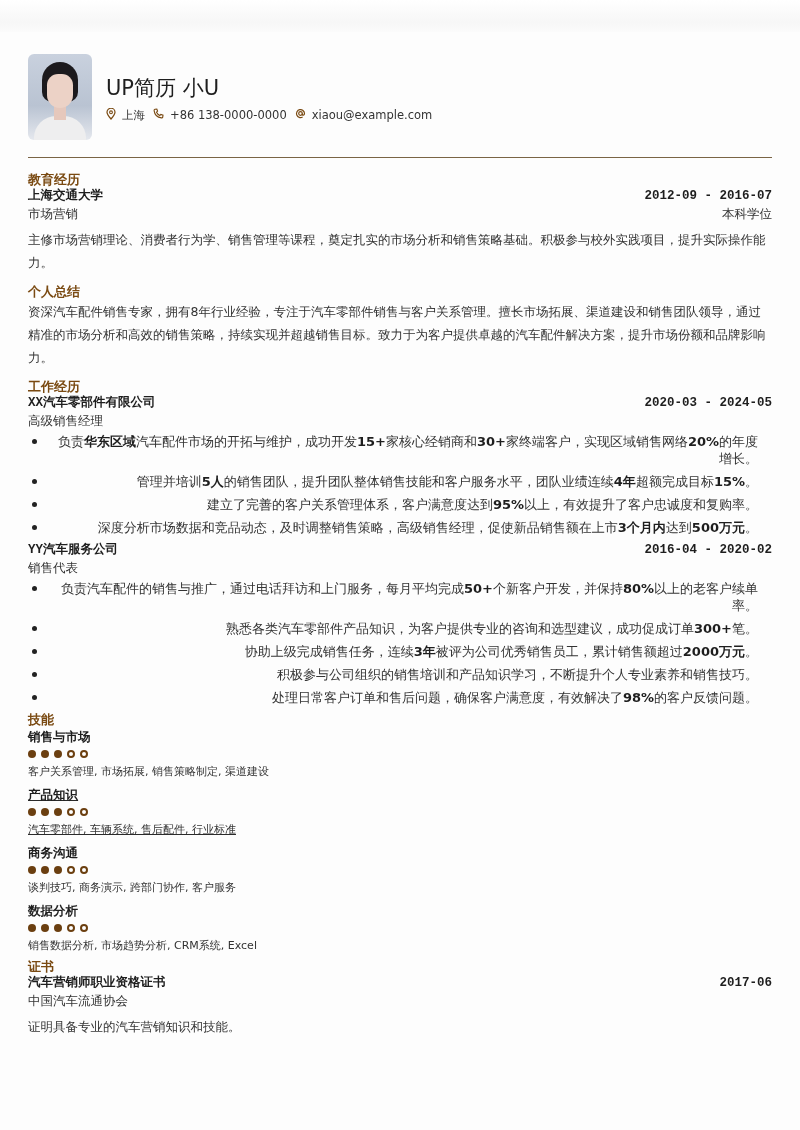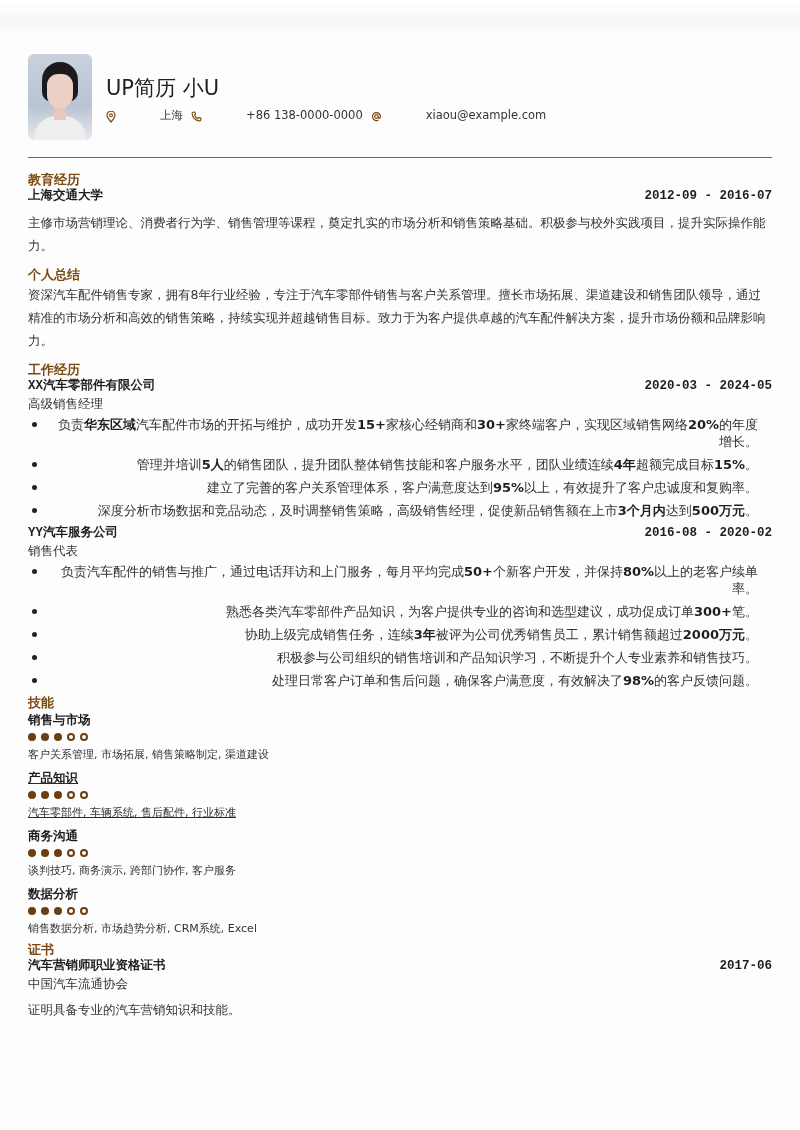--- a/index.html
+++ b/index.html
@@ -21,21 +21,21 @@
     background: linear-gradient(180deg, #c9d1de 0%, #b9c3d2 60%, #e5e8ee 100%);
     position: relative; flex: none;
   }
   .avatar .hair { position:absolute; left:14px; top:8px; width:36px; height:40px; border-radius:18px 18px 10px 10px; background:#1c1a1d; }
   .avatar .face { position:absolute; left:19px; top:20px; width:26px; height:34px; border-radius:12px 12px 14px 14px; background:#ecd2c6; }
   .avatar .body { position:absolute; left:6px; top:62px; width:52px; height:30px; border-radius:22px 22px 0 0; background:#eeeeef; }
   .avatar .neck { position:absolute; left:26px; top:50px; width:12px; height:16px; background:#e6c8bc; }
   .head-info { margin-left: 14px; }
   .name { font-size: 21px; color: #1e1e1e; line-height: 28px; margin-top: 2px; }
   .contacts { display: flex; align-items: center; font-size: 11.5px; color: #333; margin-top: 6px; }
-  .contact { display: flex; align-items: flex-end; margin-right: 8px; gap: 38px; }
+  .contact { display: flex; align-items: flex-start; margin-right: 8px; }
   .contact svg { margin-right: 6px; }
   .divider { height: 1px; background: #7a6445; margin-top: 17px; }
   .section-title { color: #7a4a12; font-size: 13px; font-weight: bold; line-height: 16px; }
   .row { display: flex; justify-content: space-between; align-items: baseline; }
   .strong { font-weight: bold; font-size: 12.5px; color: #1e1e1e; line-height: 17px; font-family: Liberation Mono, monospace; }
   .sub { font-size: 12.5px; color: #333; line-height: 17px; }
   .para { font-size: 12.5px; color: #333; line-height: 23px; }
   ul.bullets { list-style: none; margin: 4px 0 0 0; padding: 0; }
   ul.bullets li { position: relative; padding-left: 27px; font-size: 13px; color: #333; line-height: 17px; margin-bottom: 6px; padding-right: 14px; text-align: right; }
   ul.bullets li::before { content: ""; position: absolute; left: 4px; top: 6px; width: 5px; height: 5px; border-radius: 50%; background: #222; }
@@ -89,20 +89,24 @@
   </div>
 
   <div class="divider"></div>
 
   <div style="margin-top:14px;">
     <div class="section-title">教育经历</div>
     <div class="row">
       <span class="strong">上海交通大学</span>
       <span class="strong">2012-09 - 2016-07</span>
     </div>
+    <div class="row">
+      <span class="sub">市场营销</span>
+      <span class="sub">本科学位</span>
+    </div>
     <div class="para" style="margin-top:6px;padding-right:4px;">主修市场营销理论、消费者行为学、销售管理等课程，奠定扎实的市场分析和销售策略基础。积极参与校外实践项目，提升实际操作能力。</div>
   </div>
 
   <div style="margin-top:10px;">
     <div class="section-title">个人总结</div>
     <div class="para" style="padding-right:4px;">资深汽车配件销售专家，拥有8年行业经验，专注于汽车零部件销售与客户关系管理。擅长市场拓展、渠道建设和销售团队领导，通过精准的市场分析和高效的销售策略，持续实现并超越销售目标。致力于为客户提供卓越的汽车配件解决方案，提升市场份额和品牌影响力。</div>
   </div>
 
   <div style="margin-top:10px;">
     <div class="section-title">工作经历</div>
@@ -116,21 +120,21 @@
           <ul class="bullets">
             <li><span>负责</span><b>华东区域</b><span>汽车配件市场的开拓与维护，成功开发</span><b>15+</b><span>家核心经销商和</span><b>30+</b><span>家终端客户，实现区域销售网络</span><b>20%</b><span>的年度增长。</span></li>
             <li><span>管理并培训</span><b>5人</b><span>的销售团队，提升团队整体销售技能和客户服务水平，团队业绩连续</span><b>4年</b><span>超额完成目标</span><b>15%</b><span>。</span></li>
             <li><span>建立了完善的客户关系管理体系，客户满意度达到</span><b>95%</b><span>以上，有效提升了客户忠诚度和复购率。</span></li>
             <li><span>深度分析市场数据和竞品动态，及时调整销售策略，高级销售经理，促使新品销售额在上市</span><b>3个月内</b><span>达到</span><b>500万元</b><span>。</span></li>
           </ul>
         </div>
         <div style="margin-top: 4px;">
           <div class="row">
             <span class="strong">YY汽车服务公司</span>
-            <span class="strong">2016-08 - 2020-02</span>
+            <span class="strong">2016-04 - 2020-02</span>
           </div>
           <div class="sub">销售代表</div>
           <ul class="bullets">
             <li><span>负责汽车配件的销售与推广，通过电话拜访和上门服务，每月平均完成</span><b>50+</b><span>个新客户开发，并保持</span><b>80%</b><span>以上的老客户续单率。</span></li>
             <li><span>熟悉各类汽车零部件产品知识，为客户提供专业的咨询和选型建议，成功促成订单</span><b>300+</b><span>笔。</span></li>
             <li><span>协助上级完成销售任务，连续</span><b>3年</b><span>被评为公司优秀销售员工，累计销售额超过</span><b>2000万元</b><span>。</span></li>
             <li><span>积极参与公司组织的销售培训和产品知识学习，不断提升个人专业素养和销售技巧。</span></li>
             <li><span>处理日常客户订单和售后问题，确保客户满意度，有效解决了</span><b>98%</b><span>的客户反馈问题。</span></li>
           </ul>
         </div>

